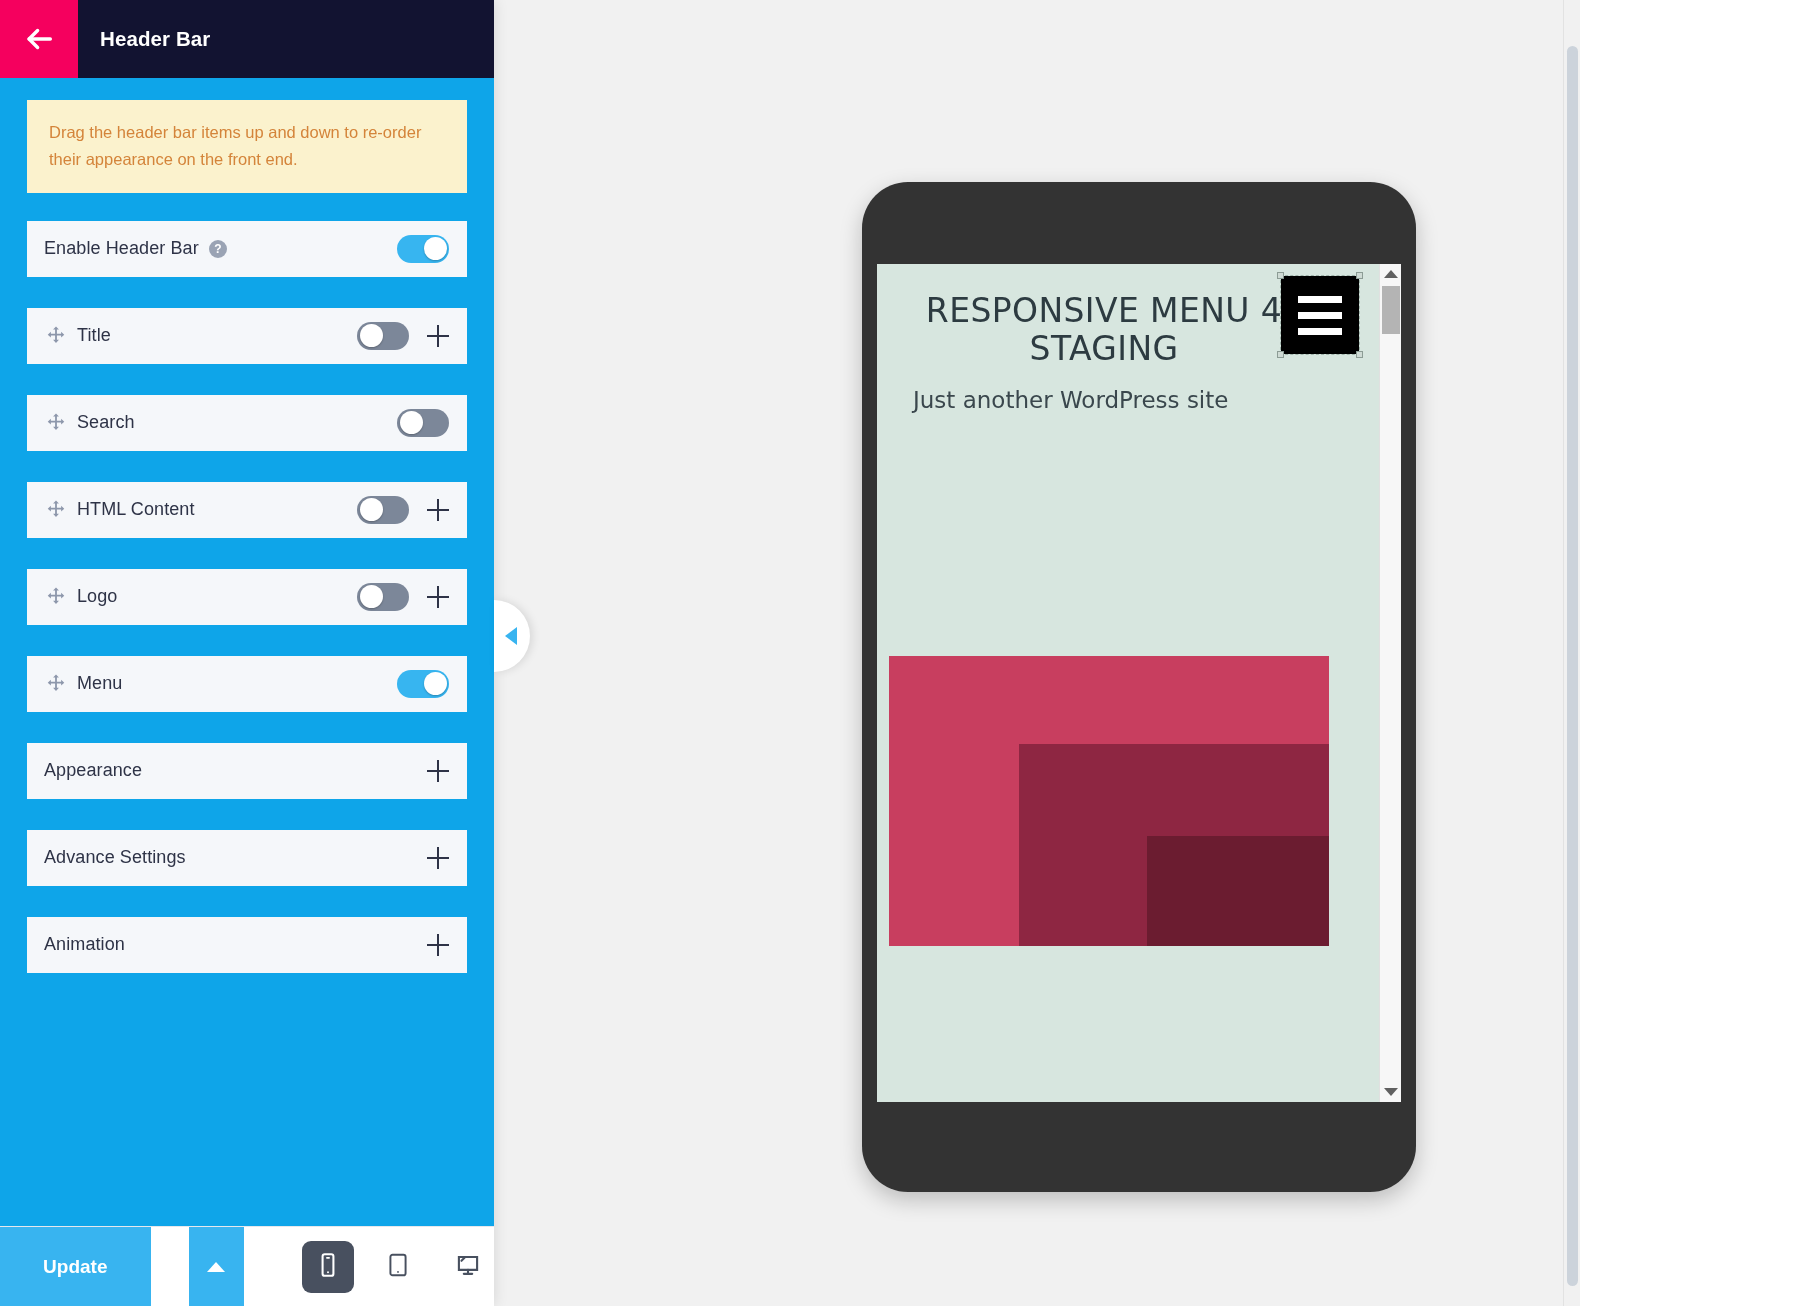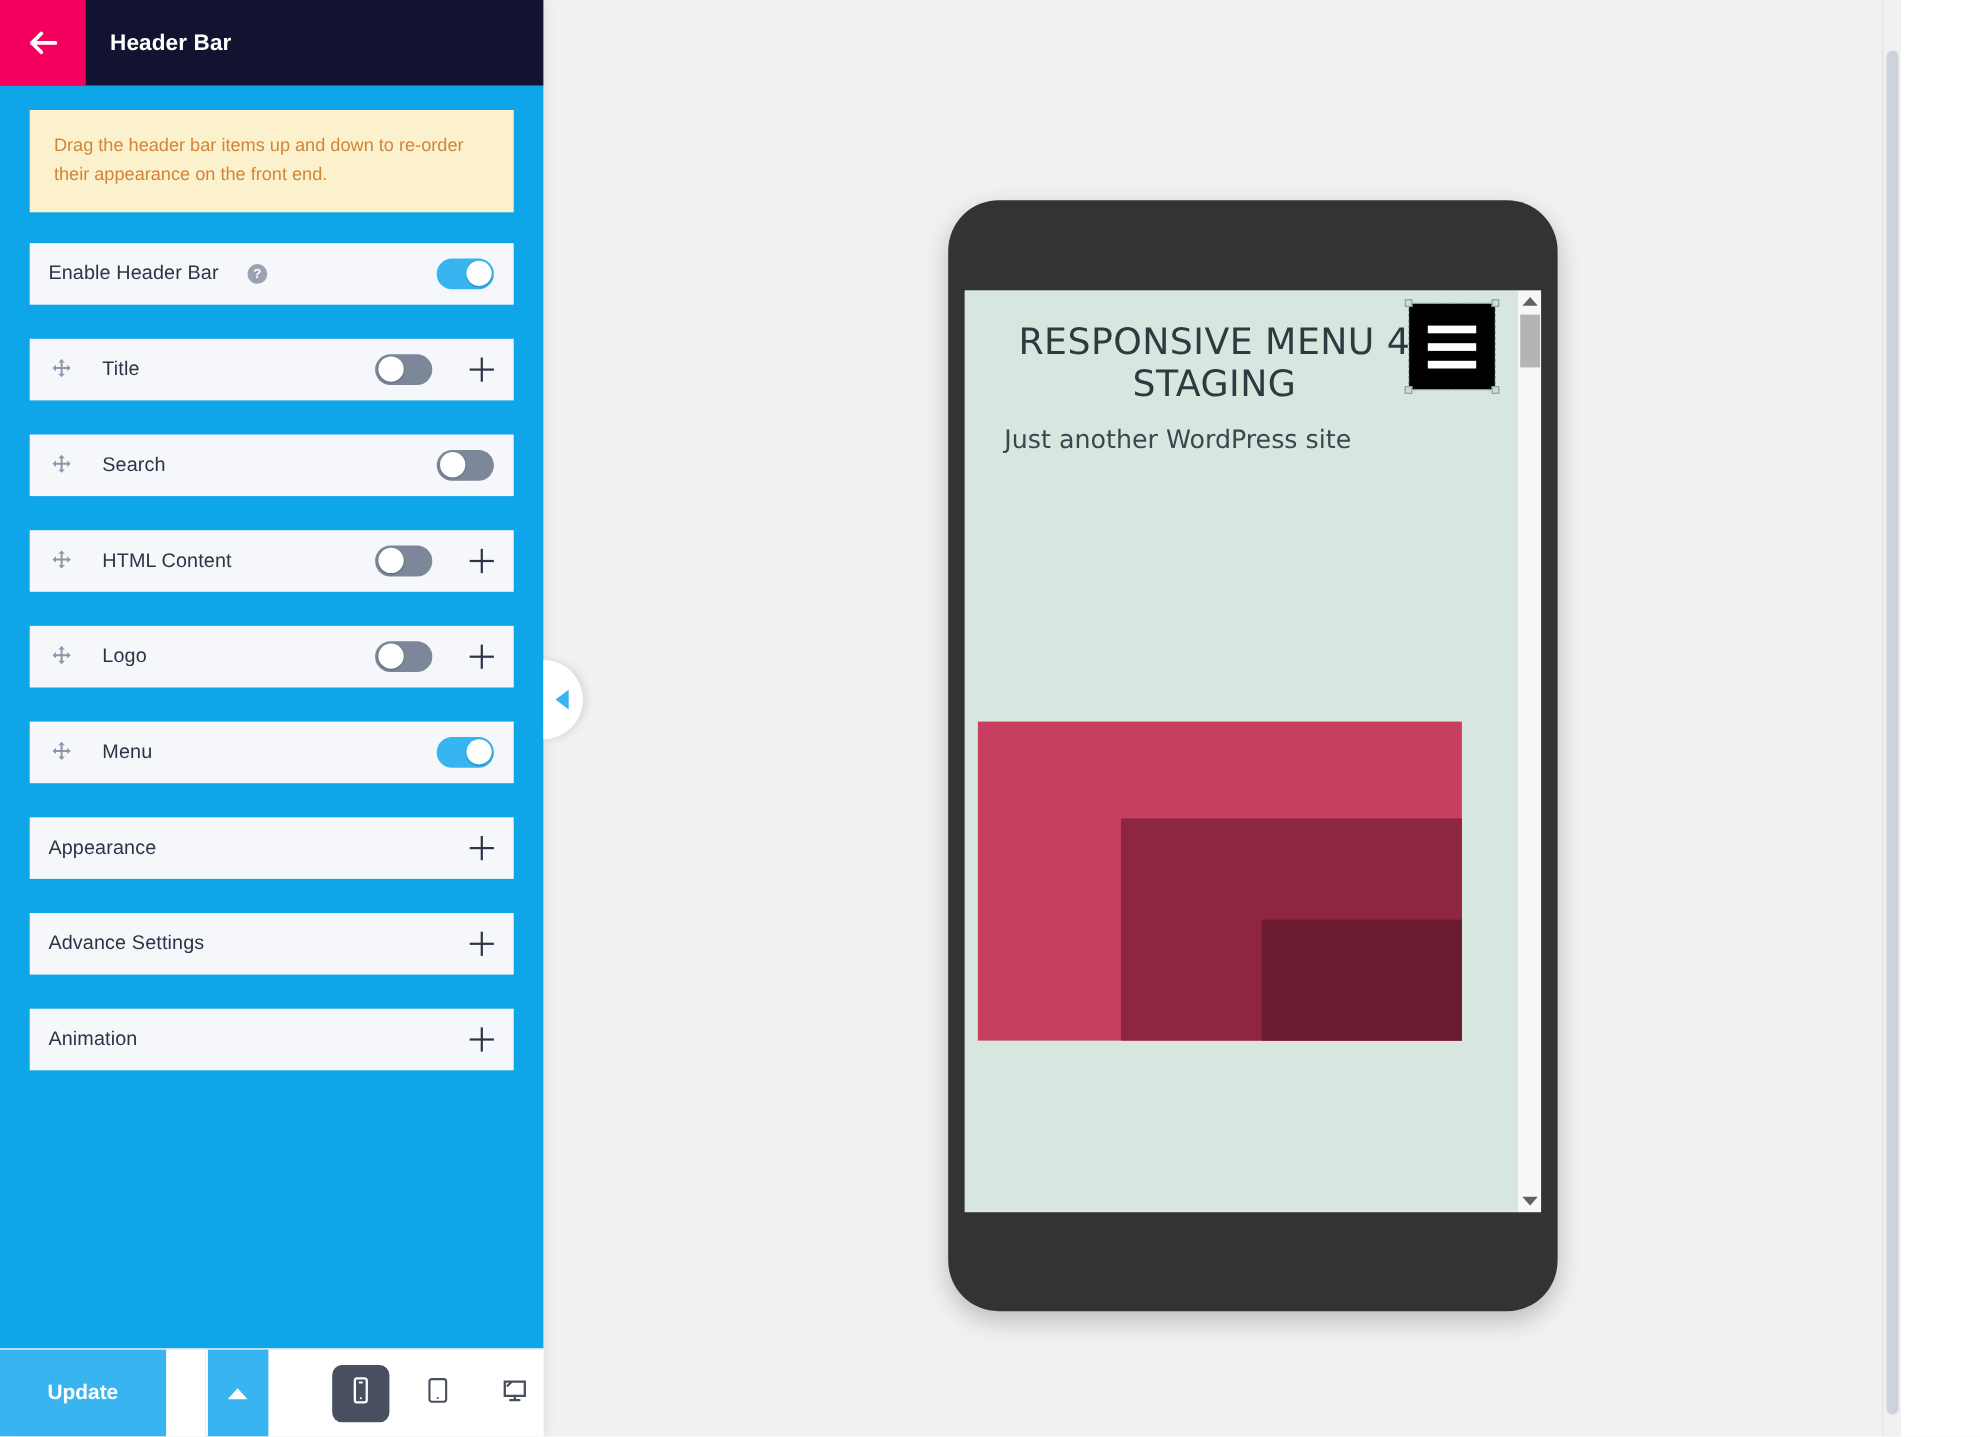--- a/index.html
+++ b/index.html
@@ -7,21 +7,21 @@
   html, body {
     width: 1800px;
     height: 1306px;
     overflow: hidden;
     font-family: "Liberation Sans", sans-serif;
     background: #ffffff;
   }
 
   #app {
     position: relative;
-    width: 1728px;
+    width: 1580px;
     height: 1306px;
     background: #f1f1f1;
   }
 
   
   .panel {
     position: absolute;
     left: 0; top: 0;
     width: 494px;
     height: 1306px;
@@ -73,21 +73,20 @@
   }
 
   .row {
     background: #f5f7fa;
     height: 56px;
     display: flex;
     align-items: center;
     padding: 0 18px 0 17px;
     margin-bottom: 31px;
     position: relative;
-    gap: 16px;
   }
 
   .drag-handle {
     width: 24px;
     height: 24px;
     flex: 0 0 24px;
     margin-right: 9px;
     display: flex;
     align-items: center;
     justify-content: center;

